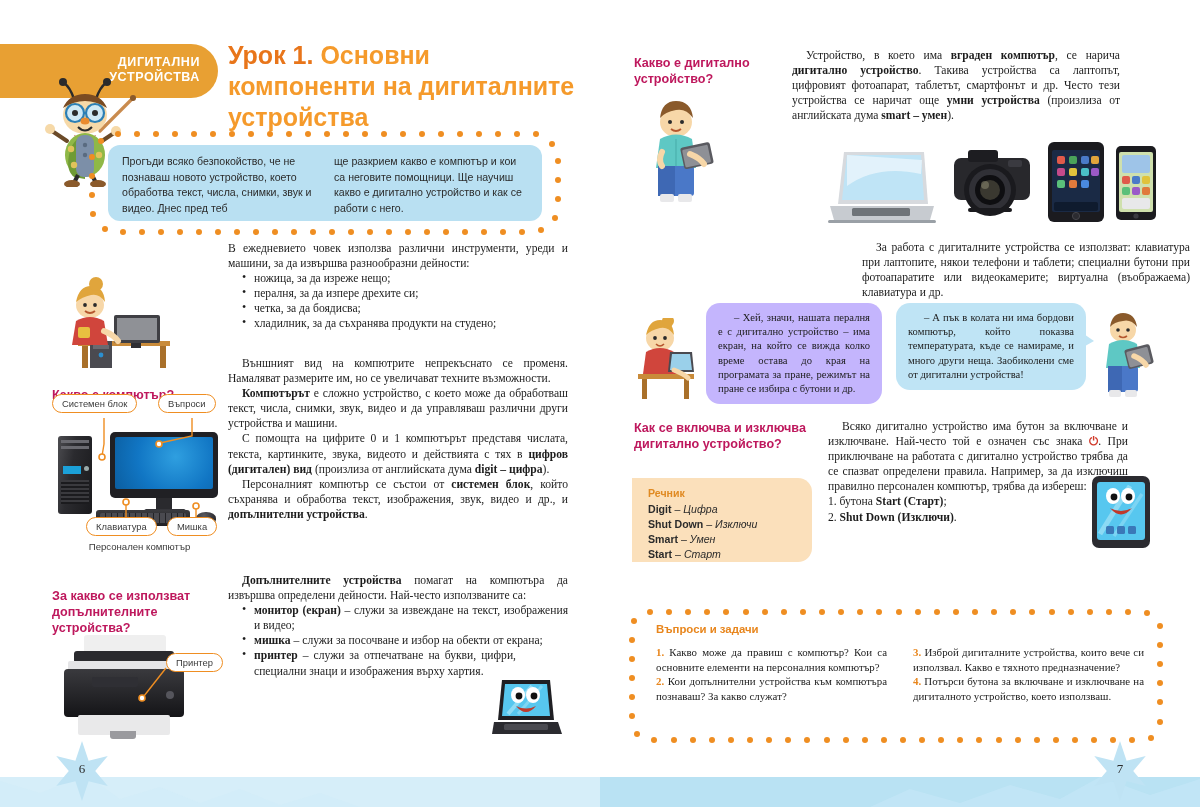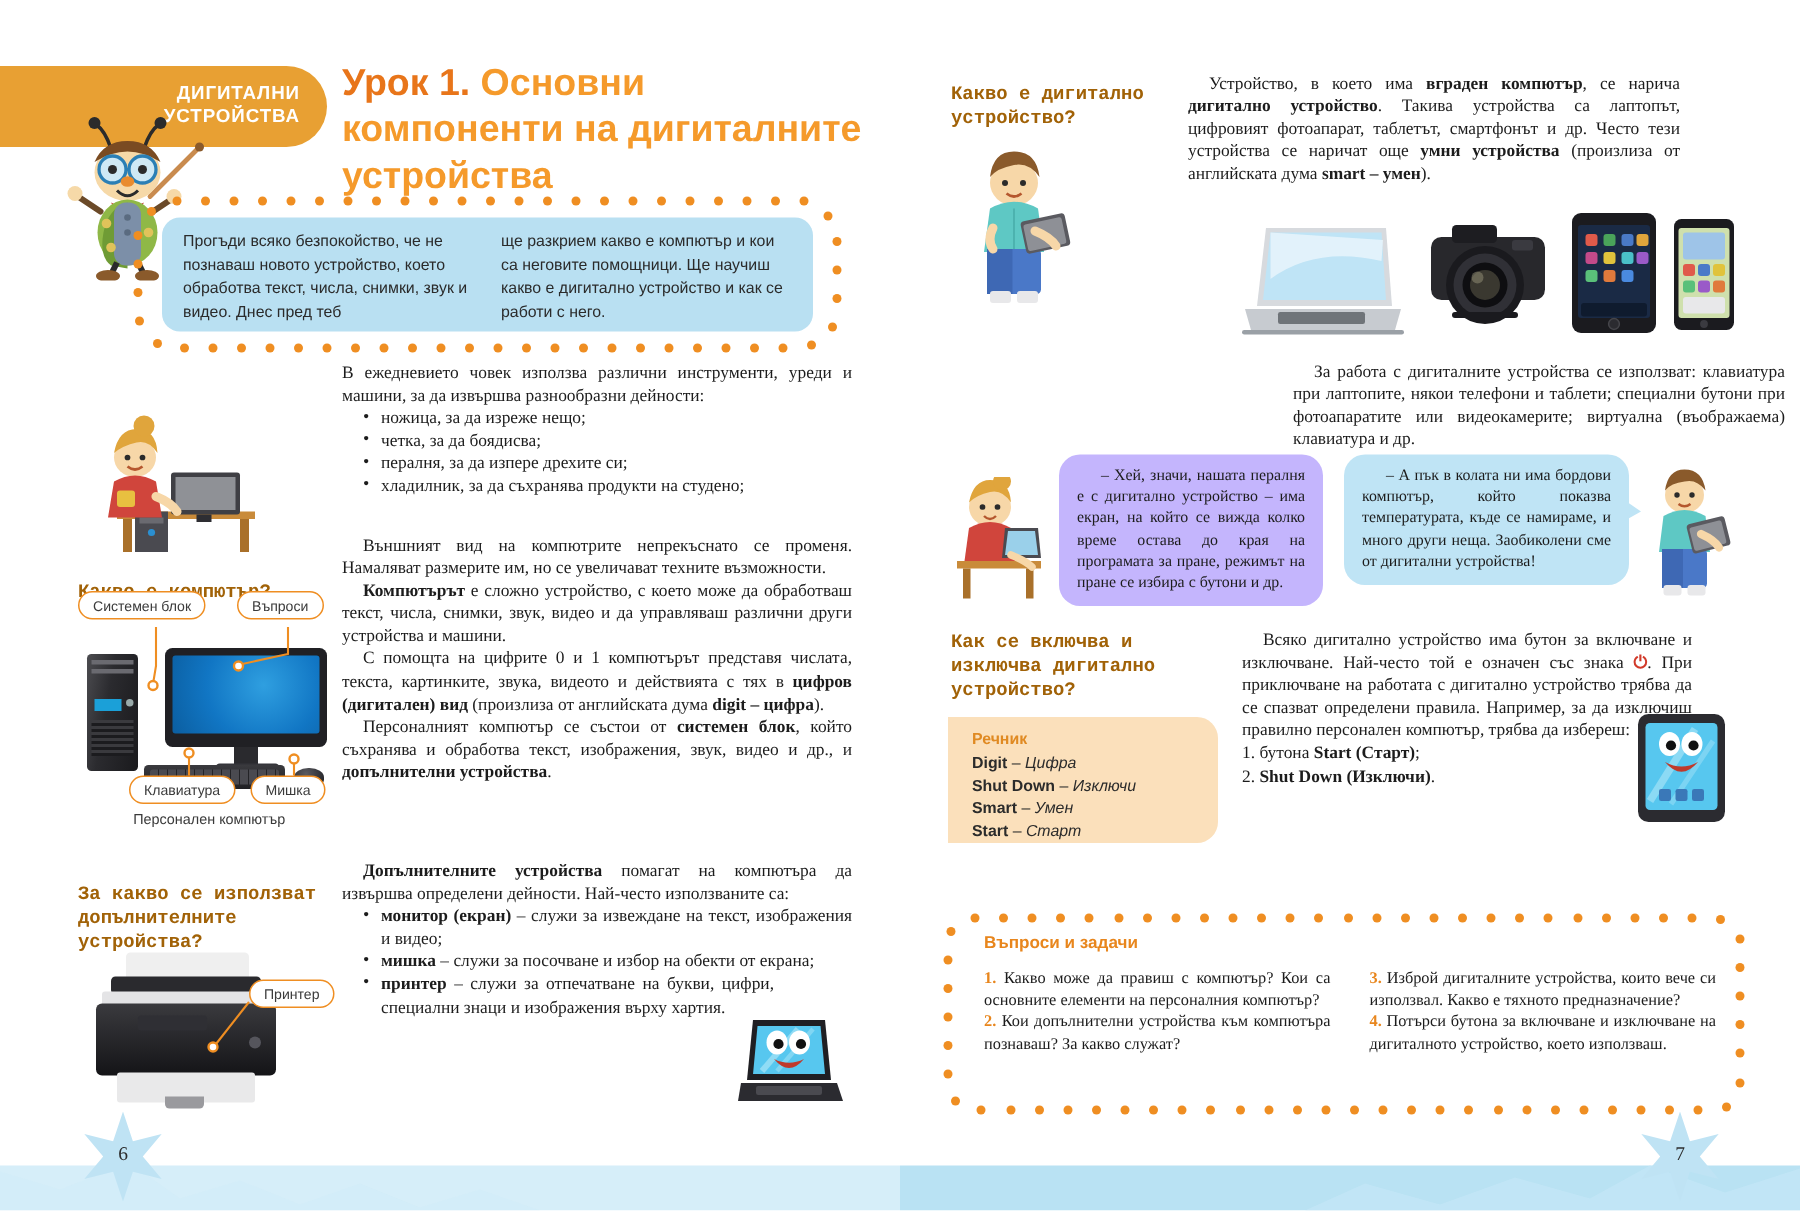--- a/index.html
+++ b/index.html
@@ -34,22 +34,22 @@
     background:#b9e0f2; border-radius:12px;
     display:flex; gap:18px; padding:9px 14px;
     font-family:"Liberation Sans", sans-serif; color:#2b2b2b;
     font-size:10.6px; line-height:15.6px;
   }
   .intro-box .col { flex:1; }
 
   
   .side-head {
     position:absolute; width:175px;
-    font-family:Liberation Mono, monospace; font-weight:700;
-    font-size:12.6px; line-height:16px; color:#a16207;
+    font-family:Liberation Sans, sans-serif; font-weight:700;
+    font-size:12.6px; line-height:16px; color:#be185d;
   }
   .body-col {
     position:absolute; width:340px;
     font-family:"Liberation Serif", serif; font-size:11.6px;
     line-height:15.1px; color:#1c1c1c; text-align:justify;
   }
   .body-col p { margin:0 0 0 0; text-indent:14px; }
   .body-col p.noind { text-indent:0; }
   .body-col ul { margin:0; padding:0 0 0 26px; list-style:none; }
   .body-col li { position:relative; margin:0; }
@@ -351,22 +351,22 @@
       <circle cx="42" cy="20" r="3.4" fill="#111"></circle>
     <path d="M24 30 q10 12 20 0 q-10 5 -20 0z" fill="#c0392b"></path>
     <path d="M2 46 L66 46 L70 58 L0 58 Z" fill="#2b2b30"></path>
     <rect x="12" y="48" width="44" height="6" rx="1.5" fill="#4a4a50"></rect>
   </svg>
 
   <div class="body-col" style="left:228px; top:241px;">
     <p class="noind">В ежедневието човек използва различни инструменти, уреди и машини, за да извършва разнообразни дейности:</p>
     <ul>
       <li>ножица, за да изреже нещо;</li>
+      <li>пералня, за да изпере дрехите си;</li>
       <li>четка, за да боядисва;</li>
-      <li>пералня, за да изпере дрехите си;</li>
       <li>хладилник, за да съхранява продукти на студено;</li>
     </ul>
   </div>
 
   <div class="body-col" style="left:228px; top:356px;">
     <p>Външният вид на компютрите непрекъснато се променя. Намаляват размерите им, но се увеличават техните възможности.</p>
     <p><b>Компютърът</b><span> е сложно устройство, с което може да обработваш текст, числа, снимки, звук, видео и да управляваш различни други устройства и машини.</span></p>
     <p><span>С помощта на цифрите 0 и 1 компютърът представя числата, текста, картинките, звука, видеото и действията с тях в </span><b>цифров (дигитален) вид</b><span> (произлиза от английската дума </span><b>digit – цифра</b><span>).</span></p>
     <p><span>Персоналният компютър се състои от </span><b>системен блок</b><span>, който съхранява и обработва текст, изображения, звук, видео и др., и </span><b>допълнителни устройства</b><span>.</span></p>
   </div>

